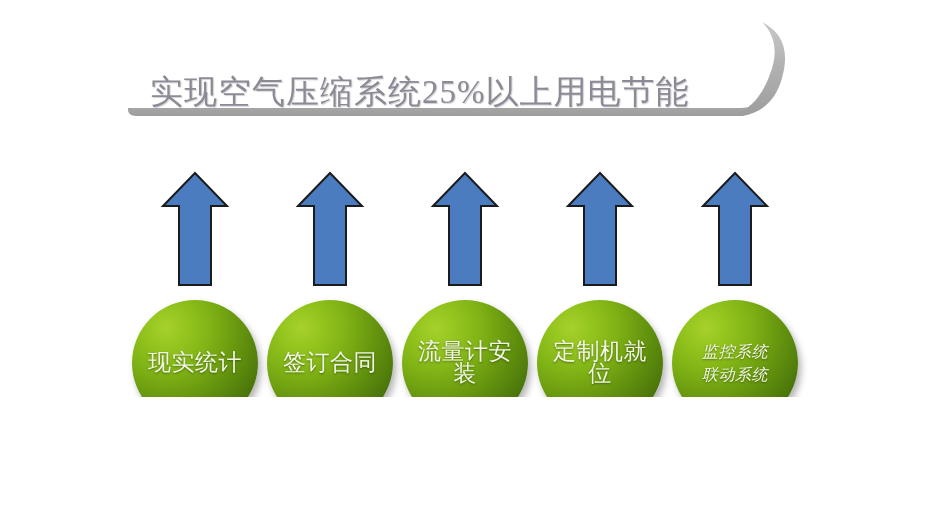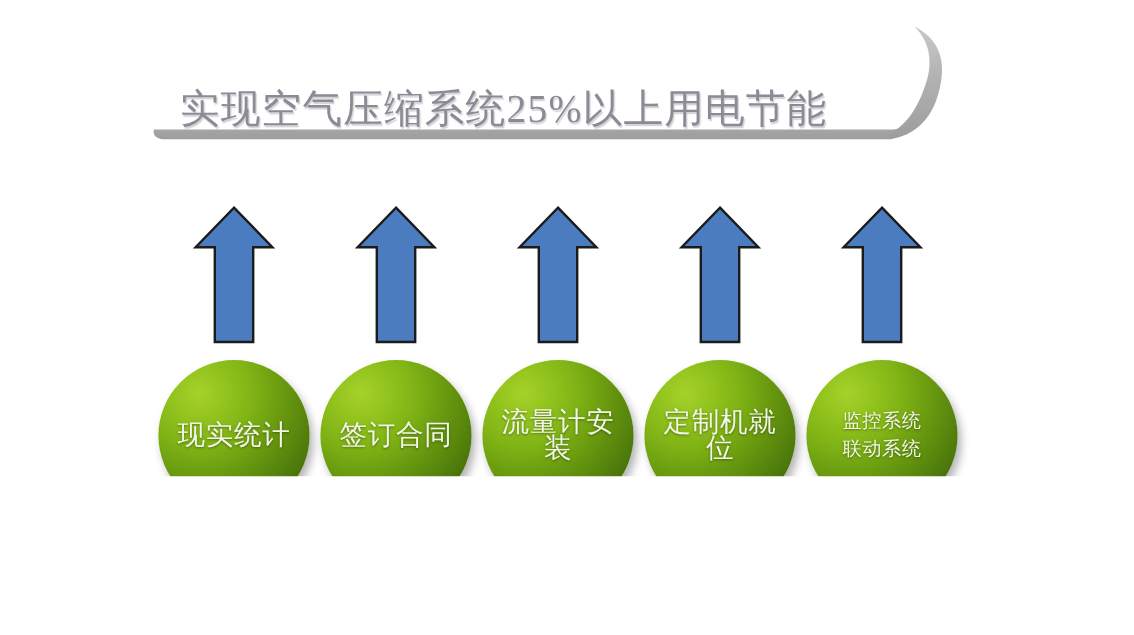--- a/index.html
+++ b/index.html
@@ -181,21 +181,21 @@
       <div class="arrow-wrap">
         <svg width="70" height="118" viewBox="0 0 70 118">
           <polygon points="35,3 67,36 51,36 51,115 19,115 19,36 3,36" fill="#4a7cbf" stroke="#1b1b1b" stroke-width="2" stroke-linejoin="miter"></polygon>
         </svg>
       </div>
       <div class="node-circle">
         <span class="node-label">流量计安装</span>
       </div>
     </div>
 
-    <div class="flow-step" style="left:669px;">
+    <div class="flow-step" style="left:669px;font-style:italic;">
       <div class="arrow-wrap">
         <svg width="70" height="118" viewBox="0 0 70 118">
           <polygon points="35,3 67,36 51,36 51,115 19,115 19,36 3,36" fill="#4a7cbf" stroke="#1b1b1b" stroke-width="2" stroke-linejoin="miter"></polygon>
         </svg>
       </div>
       <div class="node-circle">
         <span class="node-label two-line">监控系统
 联动系统</span>
       </div>
     </div>

